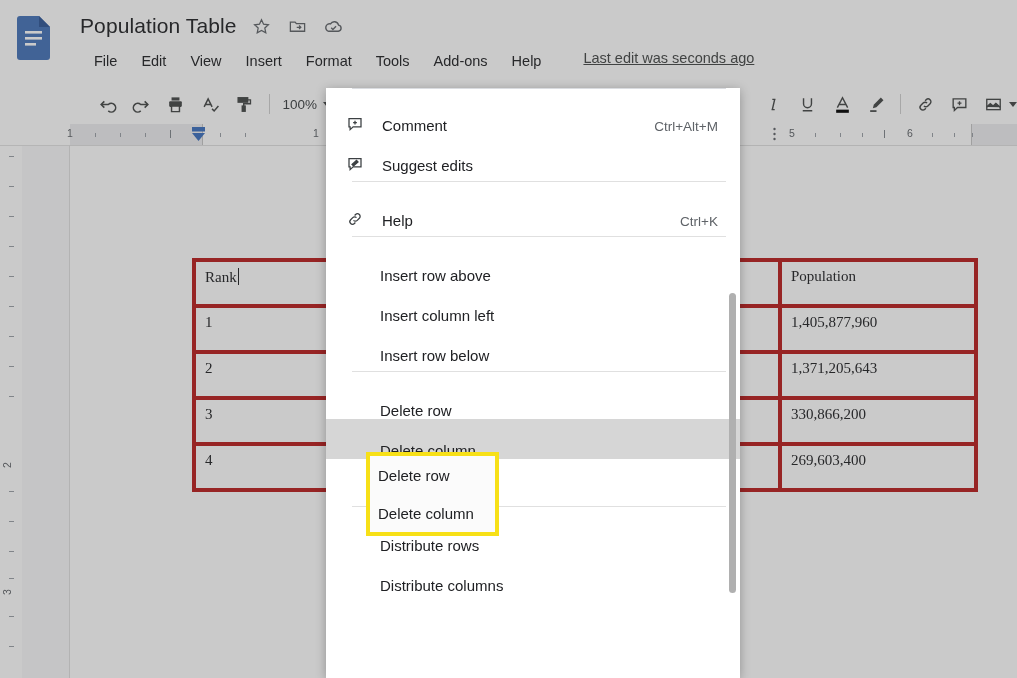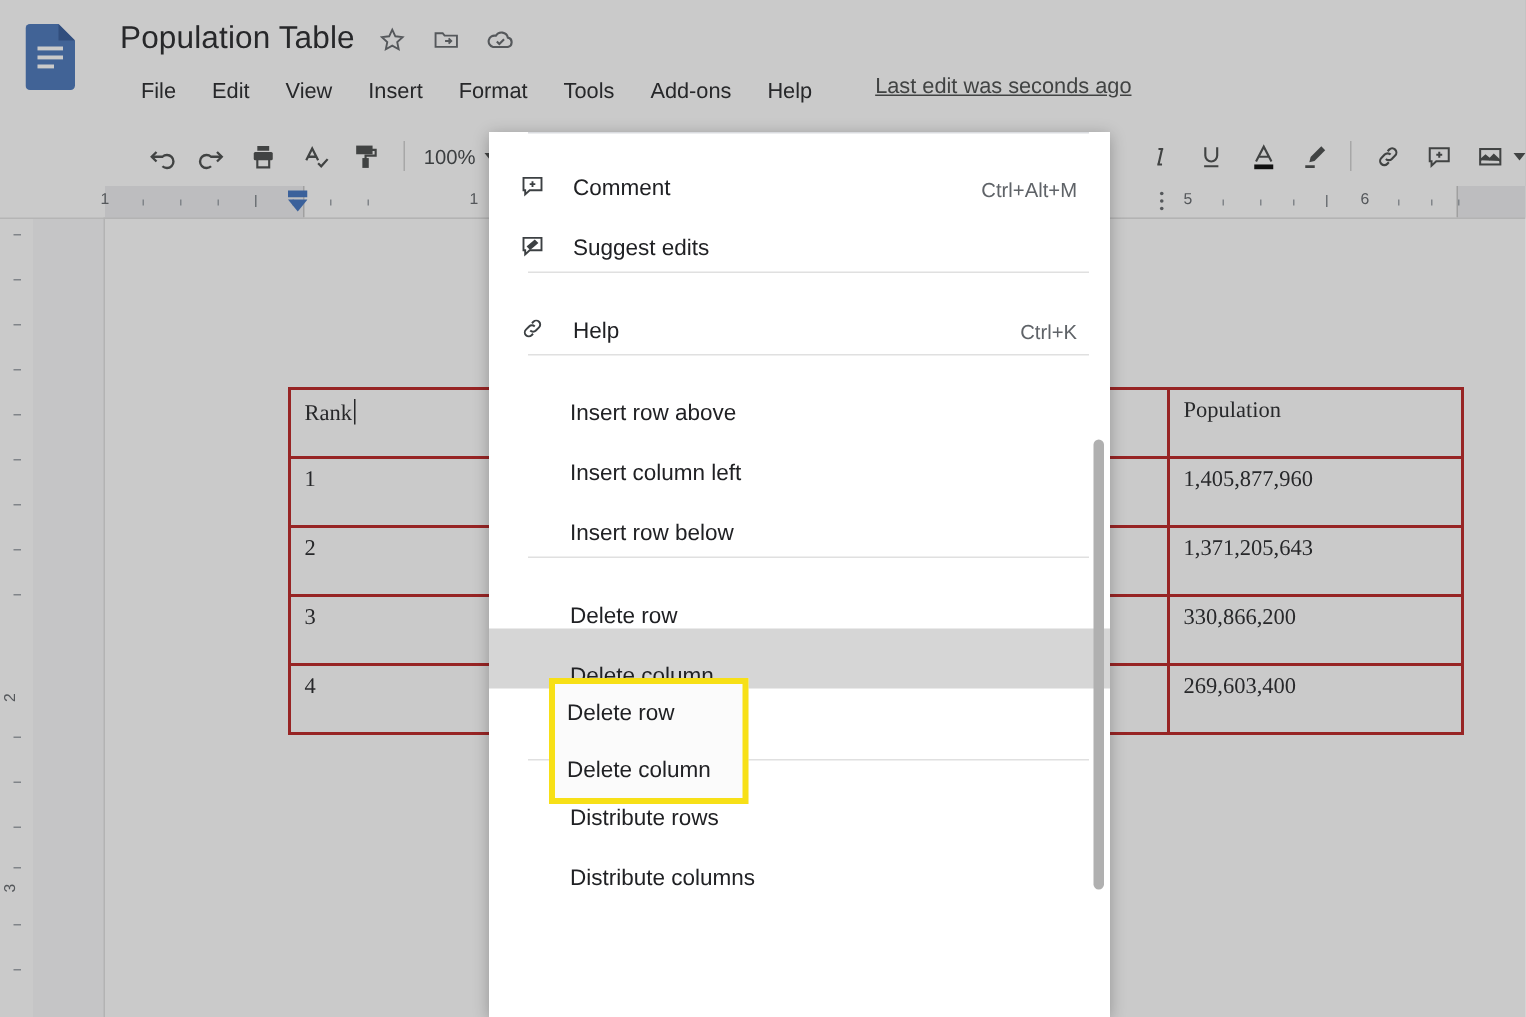--- a/index.html
+++ b/index.html
@@ -51,21 +51,21 @@
   .vtick { position: absolute; left: 9px; width: 5px; height: 1px; background: #9aa0a6; }
   .vnum { position: absolute; left: 4px; font-size: 10.5px; color: #5f6368; transform: rotate(-90deg); }
 
   
   .canvas { position: absolute; left: 22px; top: 146px; width: 995px; height: 532px; background: #f8f9fa; }
   .page { position: absolute; left: 48px; top: 0; width: 947px; height: 532px; background: #ffffff;
           box-shadow: 0 0 0 1px #e0e0e0; }
 
   
   .doctable { position: absolute; left: 122px; top: 112px; border-collapse: collapse; table-layout: fixed; }
-  .doctable td { border: 2px solid #b91c1c; height: 46px; padding: 6px 9px; vertical-align: top;
+  .doctable td { border: 4px solid #b91c1c; height: 46px; padding: 6px 9px; vertical-align: top;
                  font-size: 15px; color: #202124; font-family: "Liberation Serif", serif; }
   .c-rank { width: 134px; }
   .c-country { width: 452px; }
   .c-pop { width: 196px; margin-left: 42px; }
   .caret-bar { display: inline-block; width: 1px; height: 17px; background: #202124;
                vertical-align: -3px; margin-left: 1px; }
 
   
   .dim { position: absolute; left: 0; top: 0; width: 1017px; height: 678px;
          background: rgba(60,60,60,0.27); pointer-events: none; }

